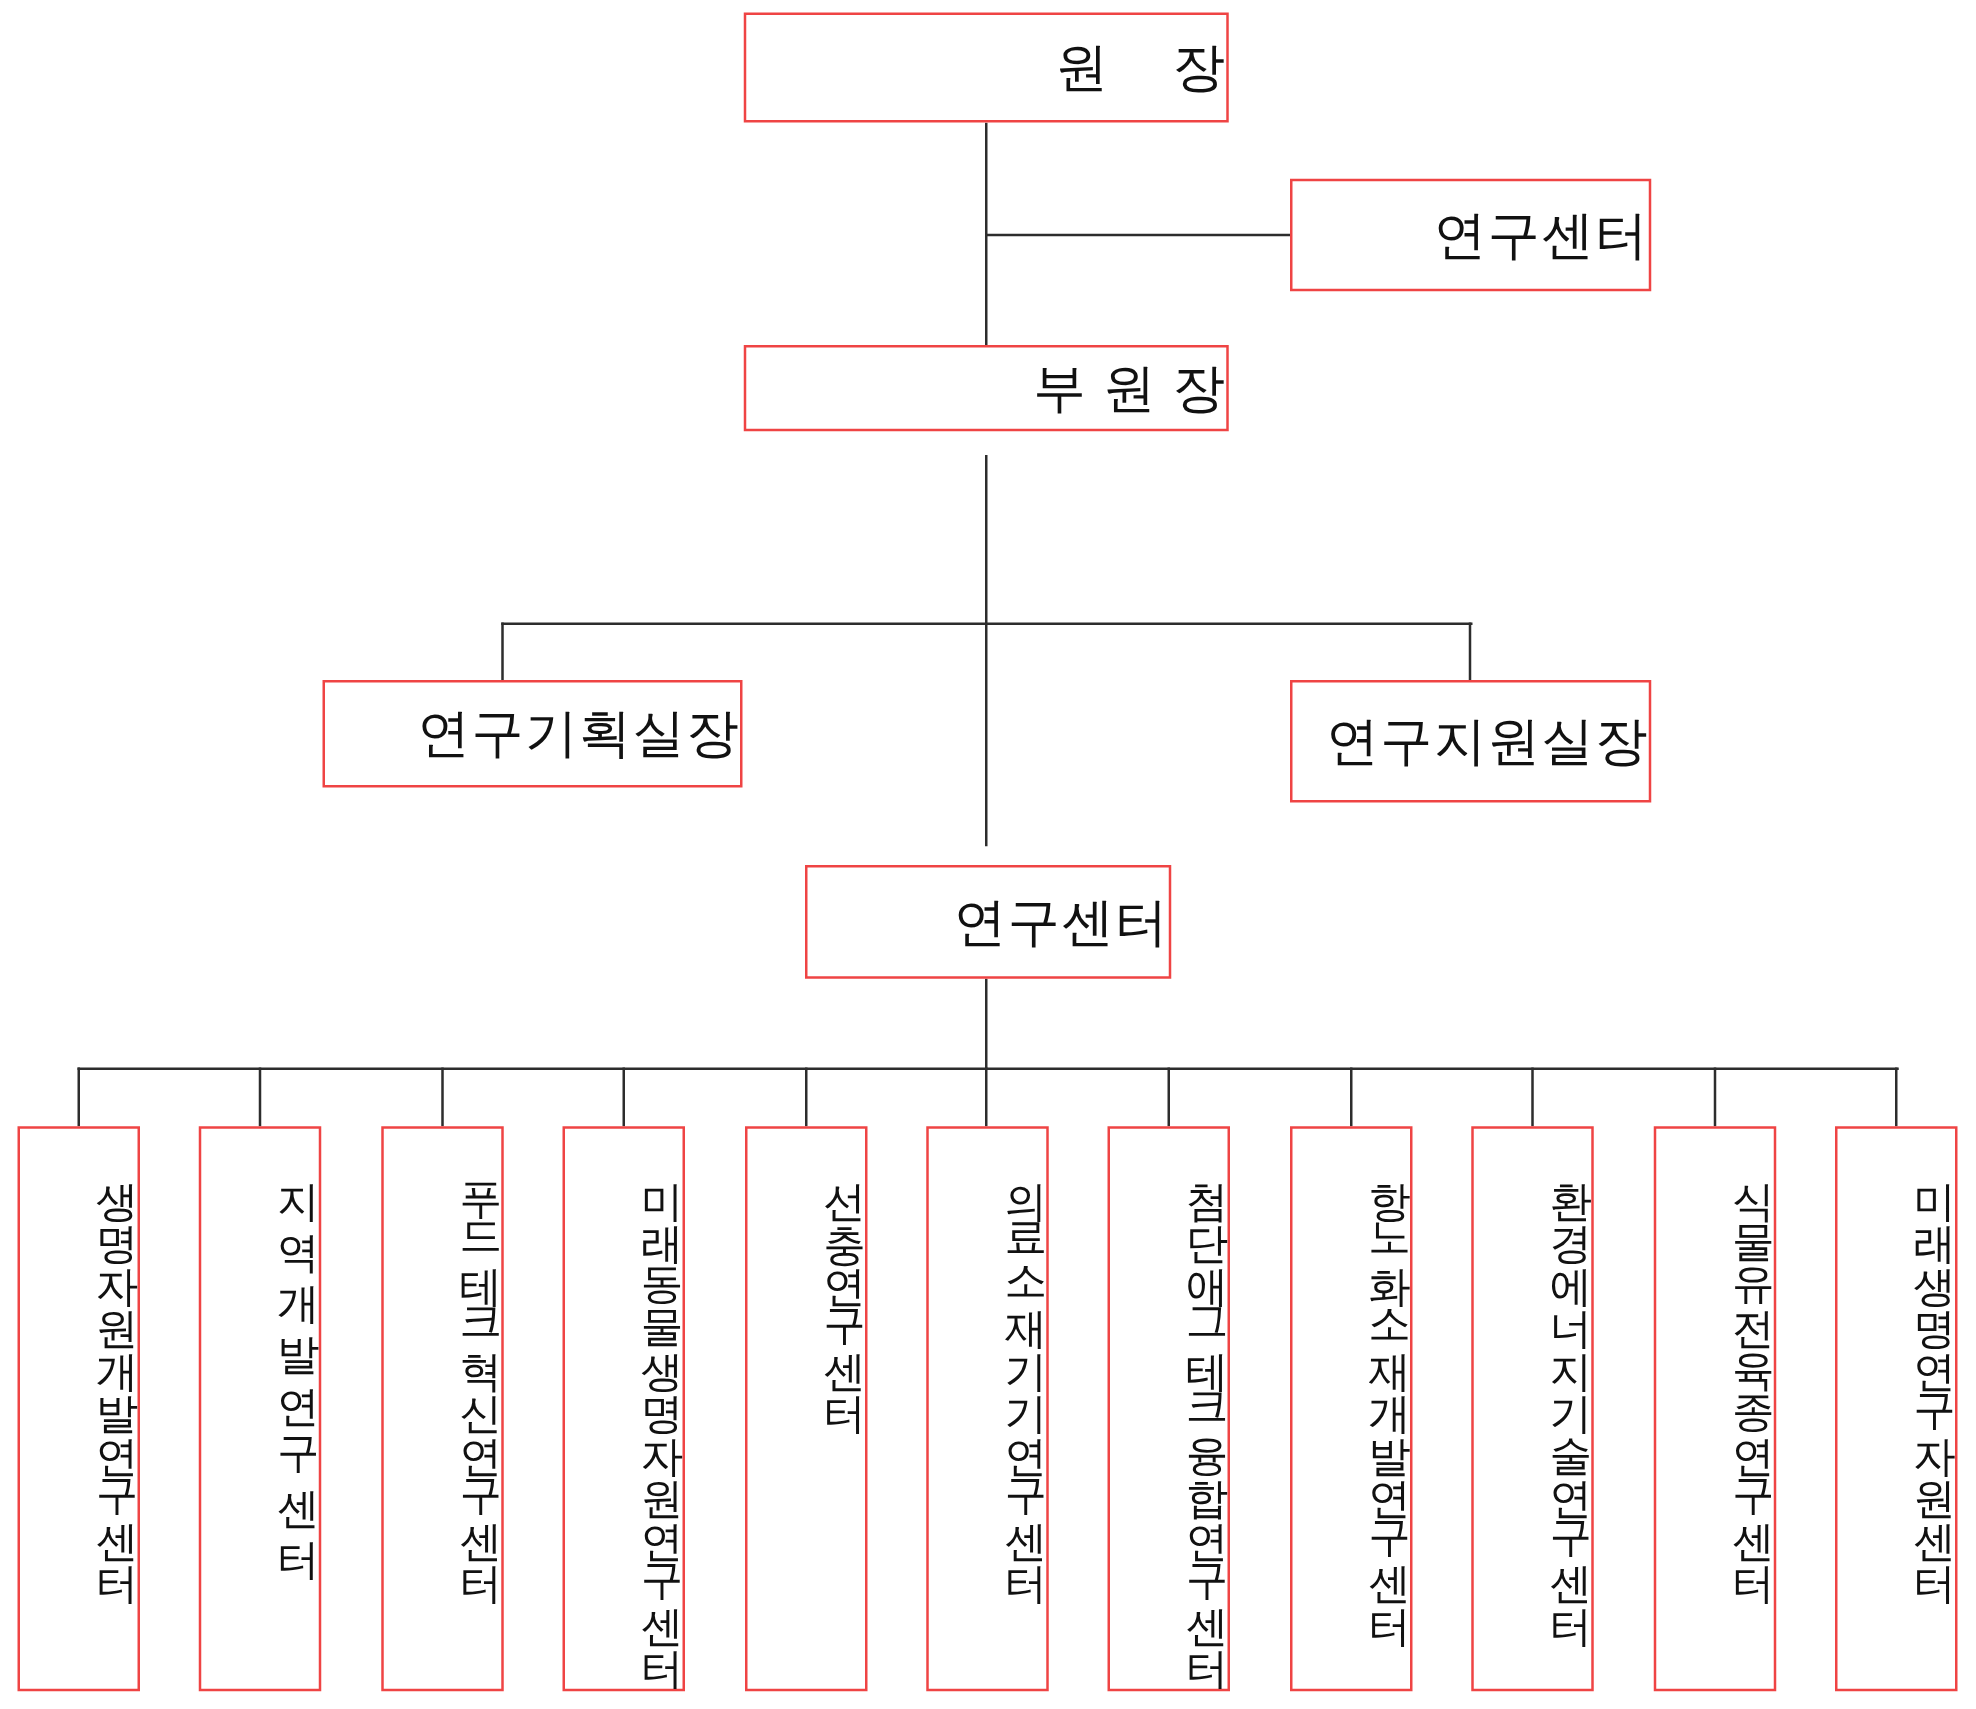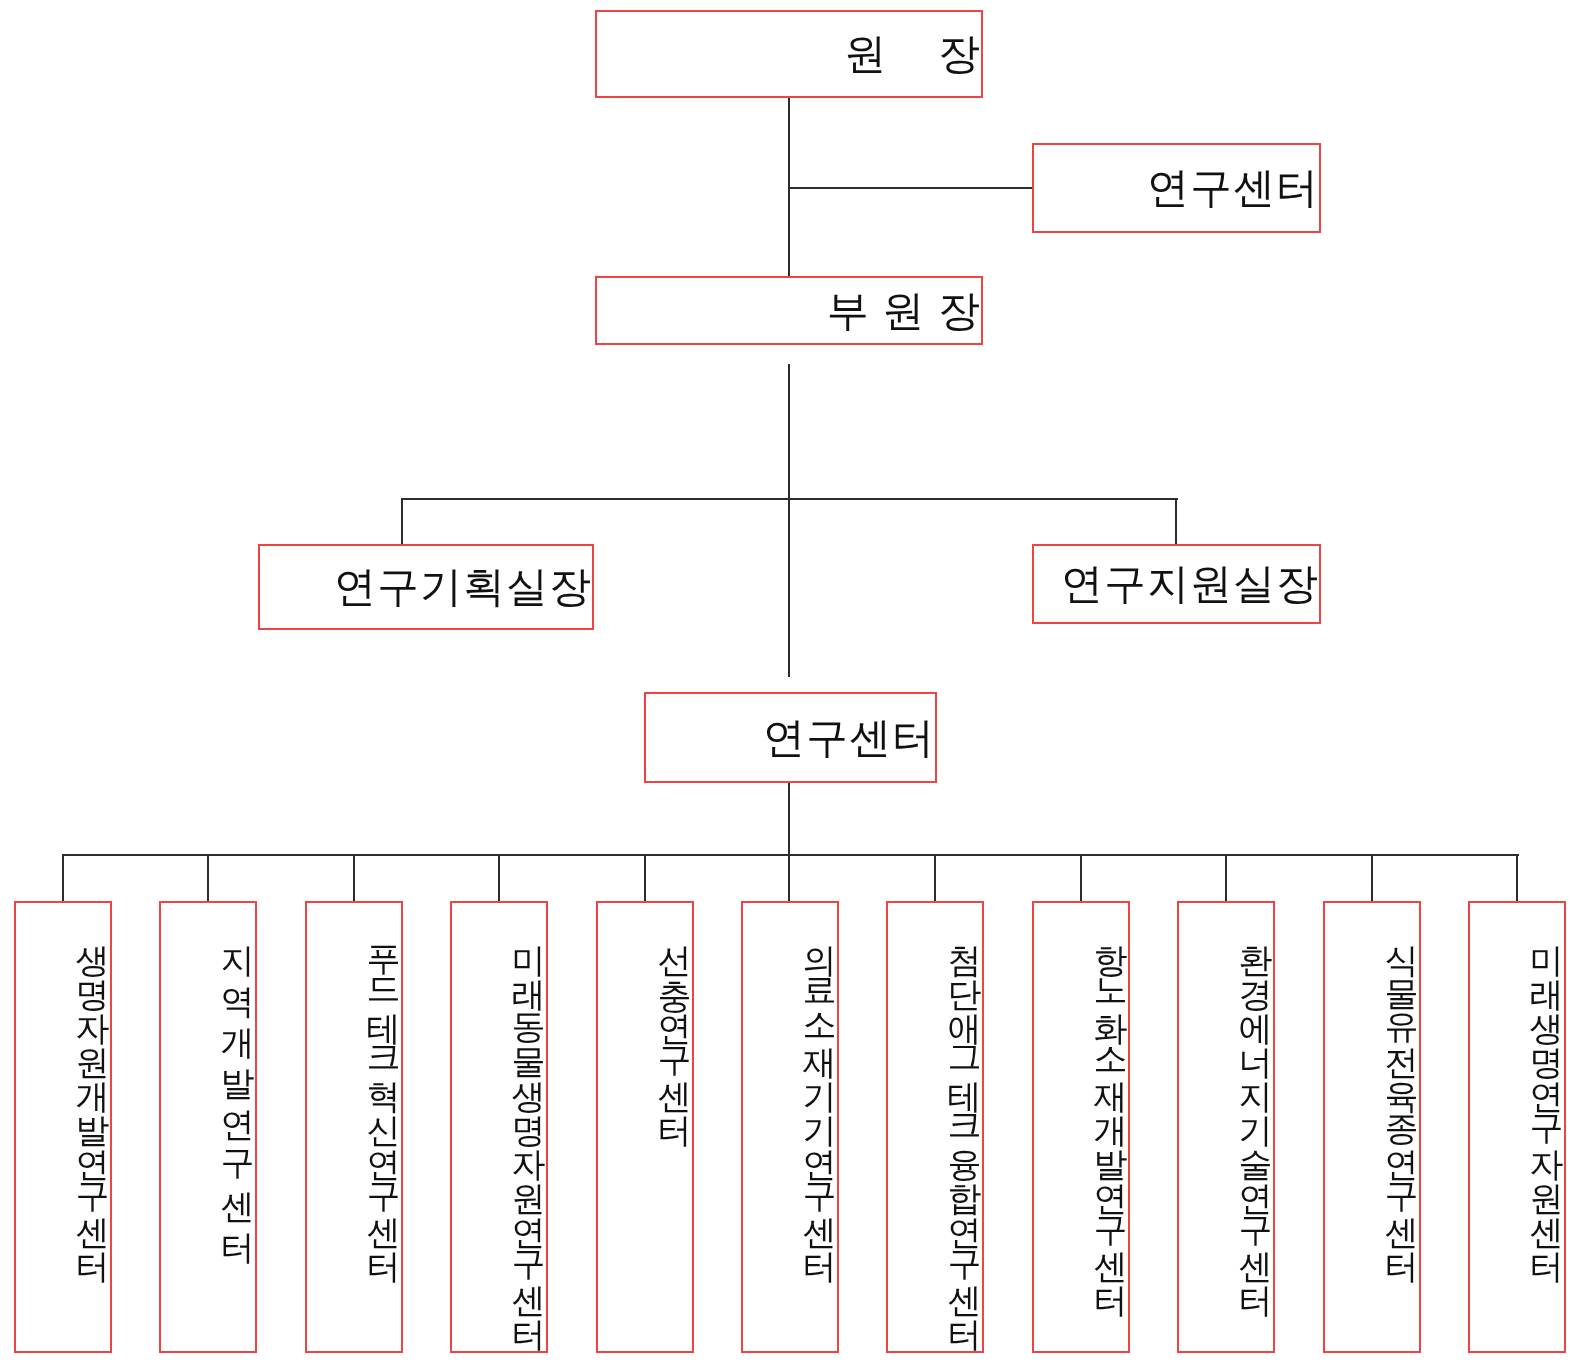--- a/index.html
+++ b/index.html
@@ -81,21 +81,21 @@
   </div>
 
   <div class="box" style="left:595px; top:276px; width:388px; height:69px;">
     <span class="h-label">부 원 장</span>
   </div>
 
   <div class="box" style="left:258px; top:544px; width:336px; height:86px;">
     <span class="h-label">연구기획실장</span>
   </div>
 
-  <div class="box" style="left:1032px; top:544px; width:289px; height:80px;padding-left:24px;">
+  <div class="box" style="left:1032px; top:544px; width:289px; height:98px;padding-left:24px;">
     <span class="h-label">연구지원실장</span>
   </div>
 
   <div class="box" style="left:644px; top:692px; width:293px; height:91px;">
     <span class="h-label">연구센터</span>
   </div>
 
   <div class="box v-box" style="left:14px;   top:901px; width:98px; height:452px;">
     <span class="v-label">생명자원개발연구센터</span>
   </div>

